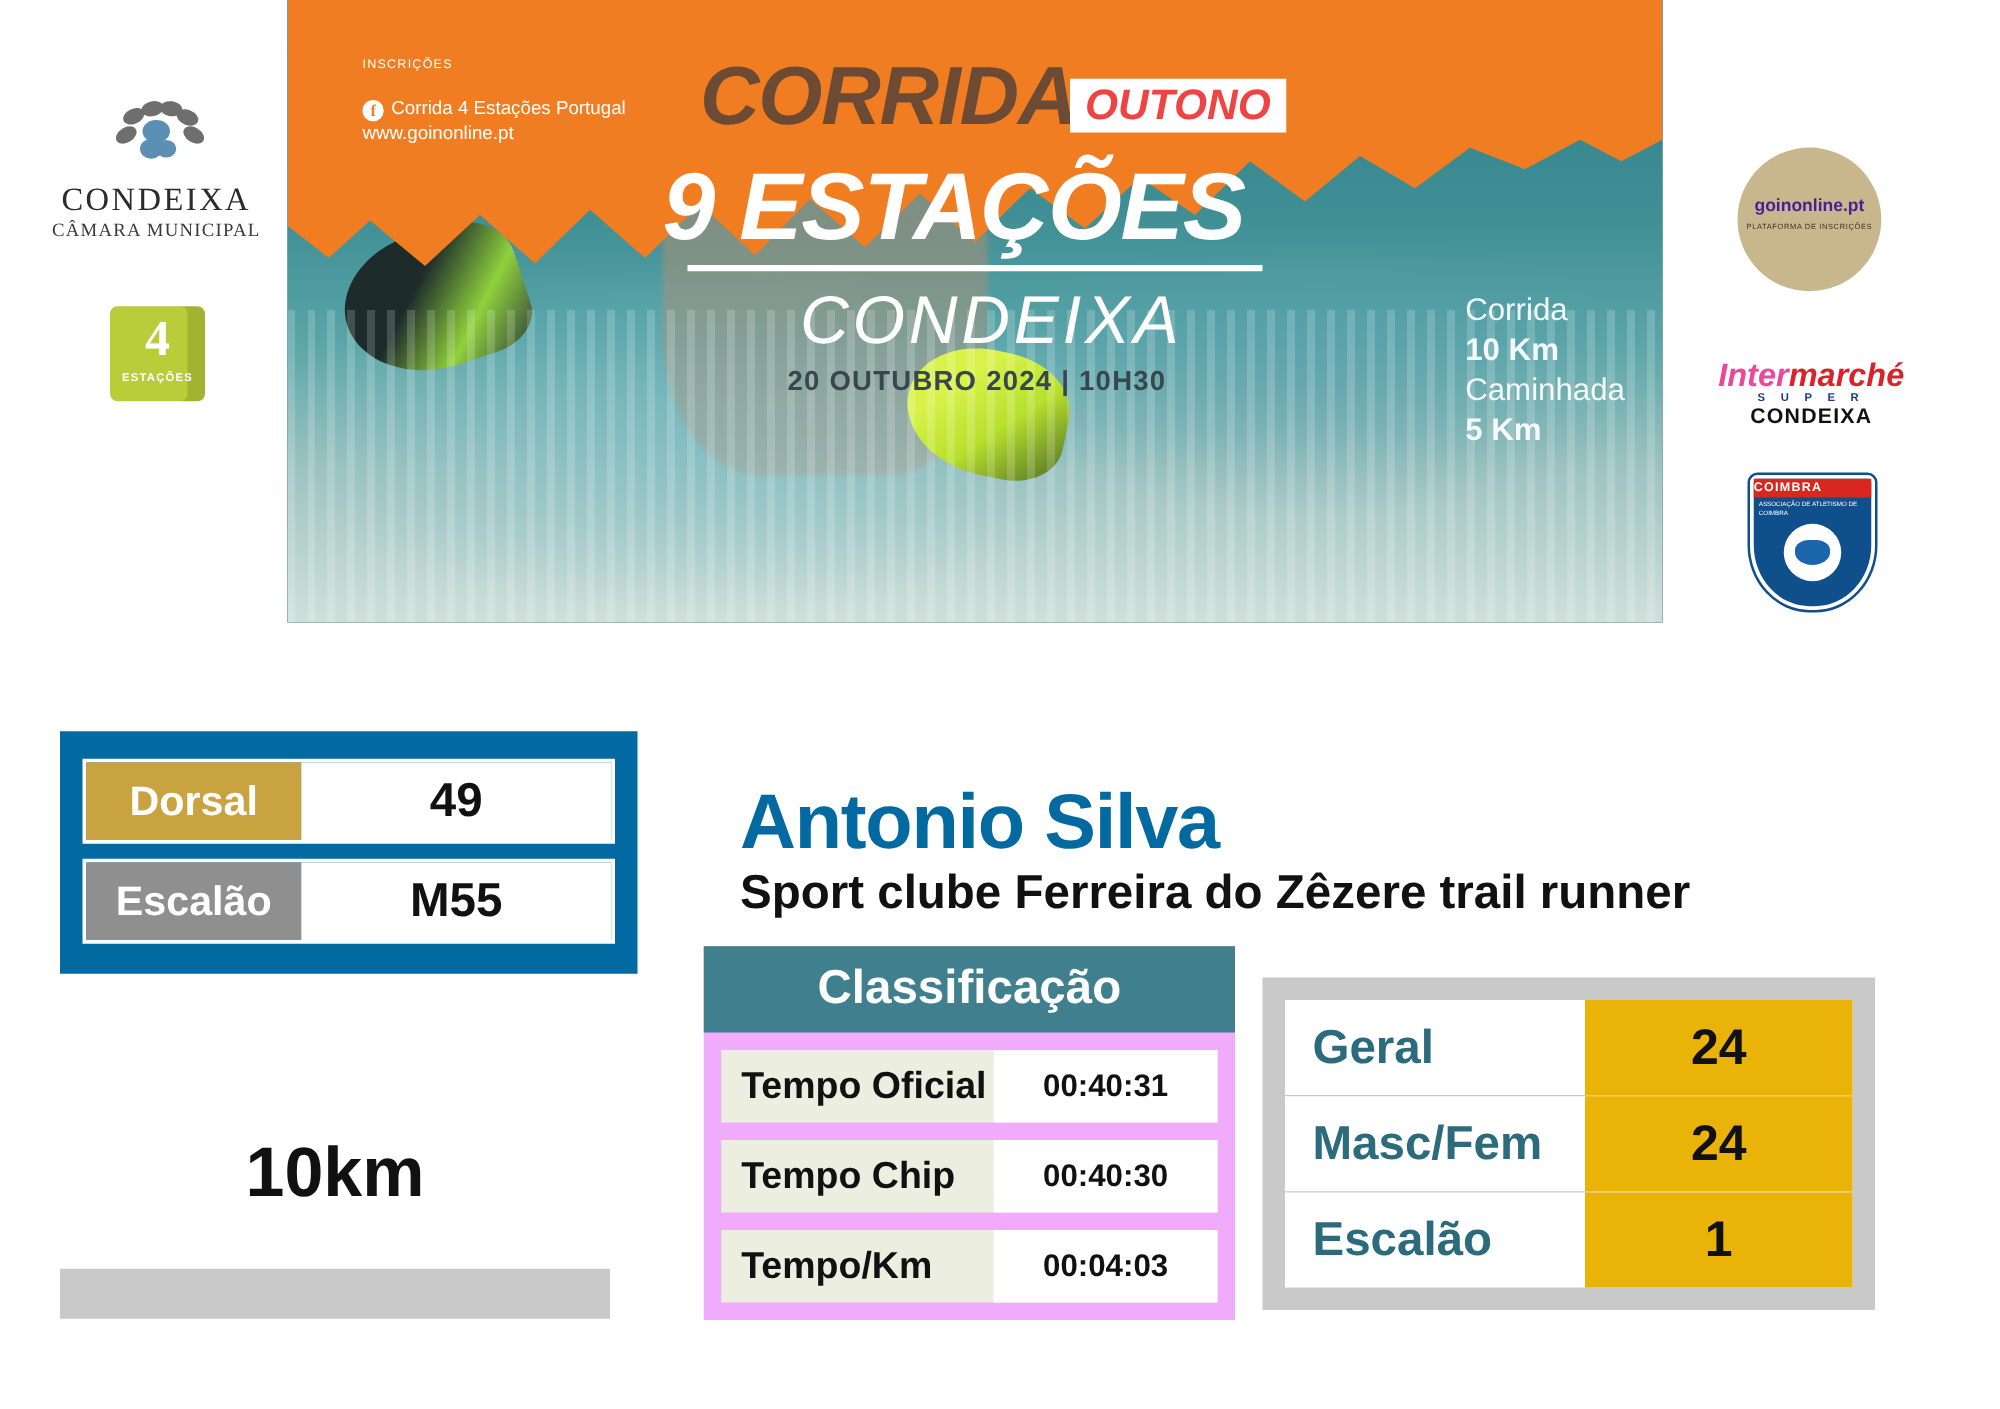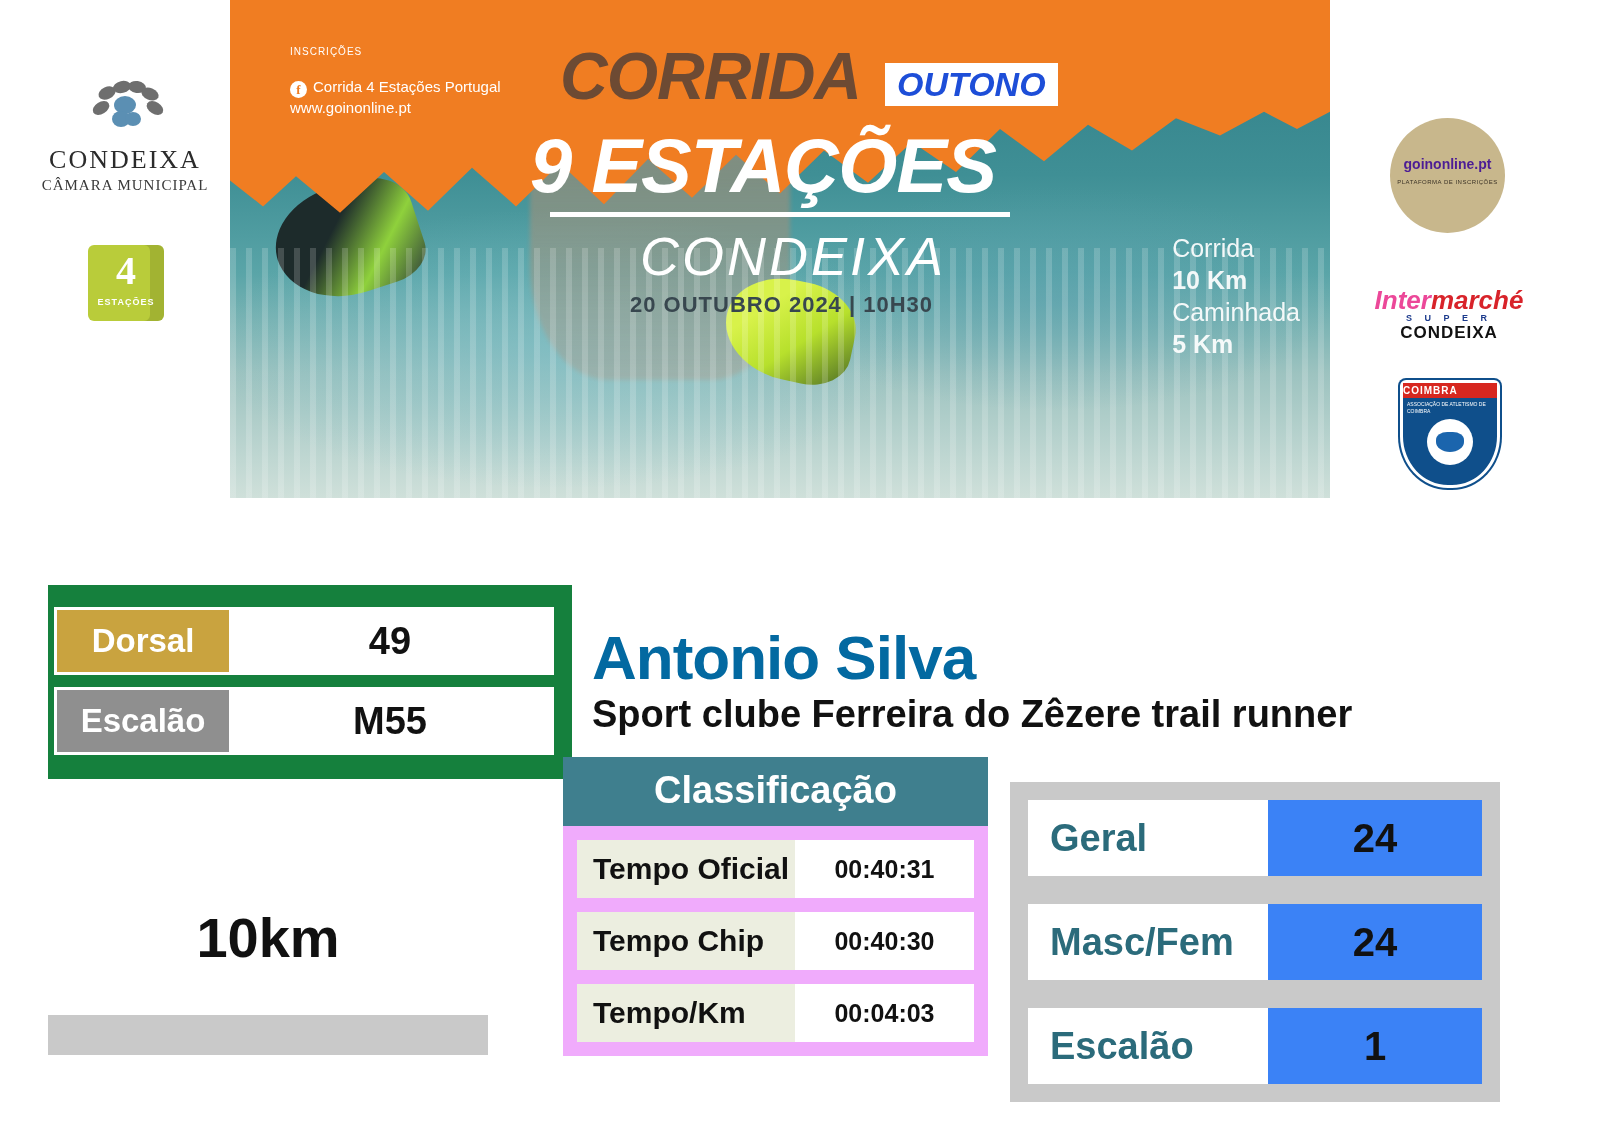--- a/index.html
+++ b/index.html
@@ -181,24 +181,24 @@
     top: 38px;
     font-size: 66px;
     font-weight: bold;
     font-style: italic;
     color: #6d4a33;
     letter-spacing: -1px;
     font-family: "Liberation Sans", sans-serif;
   }
   .title-outono {
     position: absolute;
-    left: 655px;
+    left: 626px;
     top: 63px;
     background: #ffffff;
-    color: #1d4ed8;
+    color: #ef4444;
     font-size: 34px;
     font-weight: bold;
     font-style: italic;
     padding: 2px 12px;
   }
   .title-4estacoes {
     position: absolute;
     left: 300px;
     top: 122px;
     font-size: 76px;
@@ -325,23 +325,23 @@
     border-radius: 40% 40% 50% 50%;
   }
 
   
   .results { position: absolute; left: 0; top: 560px; width: 1600px; }
 
   .left-card {
     position: absolute;
     left: 48px;
     top: 25px;
-    width: 524px;
-    background: #15803d;
-    padding: 22px 18px 24px 6px;
+    width: 462px;
+    background: #0369a1;
+    padding: 22px 18px 24px 18px;
     box-sizing: border-box;
   }
   .kv-row {
     display: flex;
     align-items: stretch;
     margin-bottom: 12px;
     border: 3px solid #ffffff;
     height: 62px;
   }
   .kv-row:last-child { margin-bottom: 0; }
@@ -455,34 +455,34 @@
     width: 490px;
     background: #c9c9c9;
     padding: 18px 18px 18px 18px;
     box-sizing: border-box;
   }
   .rank-row {
     display: flex;
     align-items: center;
     background: #ffffff;
     height: 76px;
-    margin-bottom: 28px;
+    margin-bottom: 1px;
   }
   .rank-row:last-child { margin-bottom: 0; }
   .rank-label {
     width: 240px;
     font-size: 38px;
     font-weight: bold;
     color: #2b6b7b;
     padding-left: 22px;
     box-sizing: border-box;
   }
   .rank-value {
     flex: 1;
-    background: #3b82f6;
+    background: #eab308;
     height: 100%;
     display: flex;
     align-items: center;
     justify-content: center;
     font-size: 40px;
     font-weight: bold;
     color: #111111;
   }
 </style>
 </head>

